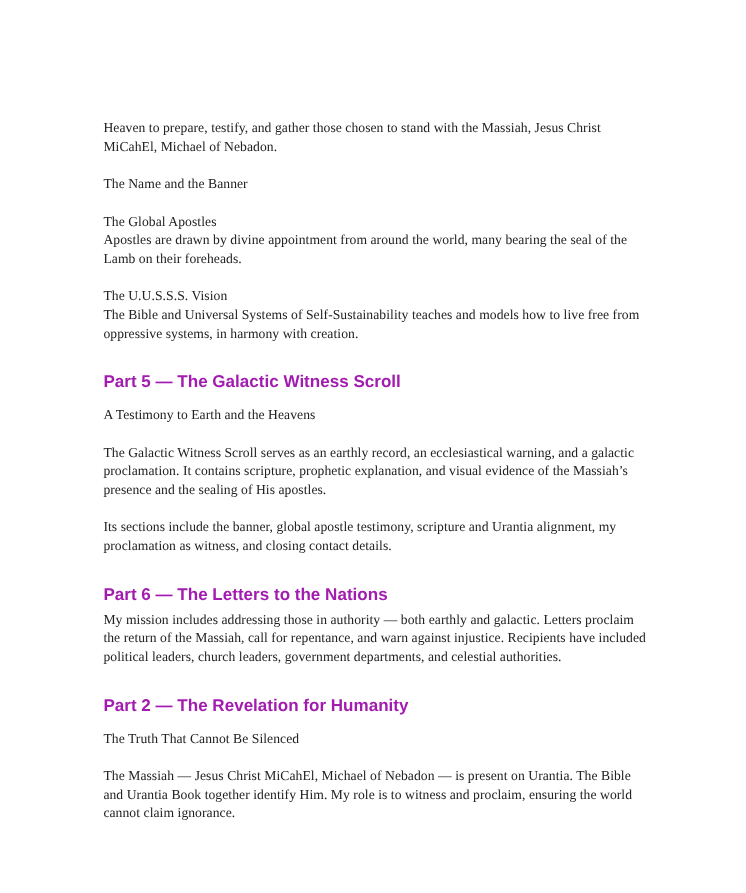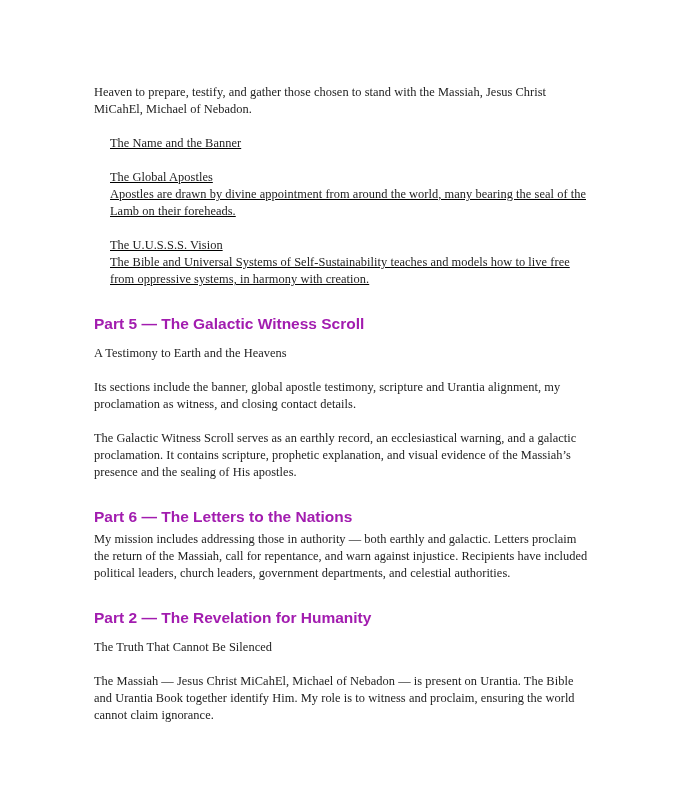--- a/index.html
+++ b/index.html
@@ -10,36 +10,35 @@
   body {
     width: 678px;
     height: 812px;
     overflow: hidden;
     font-family: "Liberation Serif", serif;
   }
   .doc-page {
     box-sizing: border-box;
     width: 678px;
     height: 812px;
-    padding: 84px 90px 0 94px;
+    padding: 108px 90px 0 94px;
     background: #ffffff;
   }
   .body-text, .sub-title, .sub-text, .part-subtitle {
     font-family: "Liberation Serif", serif;
     font-size: 12.4px;
     line-height: 17px;
     color: #222222;
     letter-spacing: 0.05px;
   }
   p.body-par {
     margin: 0 0 17px 0;
   }
   .intro-block {
-    margin: 0 0 17px 16px;
-    text-decoration: underline;
+    margin: 0 0 17px 0;
   }
   .part-heading {
     font-family: "Liberation Sans", sans-serif;
     font-weight: bold;
     font-size: 15.5px;
     line-height: 18px;
     color: #a21caf;
     margin: 27px 0 5px 0;
   }
   .part-subtitle {
@@ -63,22 +62,22 @@
   </div>
 
   <div class="intro-block">
     <div class="sub-title">The U.U.S.S.S. Vision</div>
     <div class="sub-text">The Bible and Universal Systems of Self-Sustainability teaches and models how to live free from oppressive systems, in harmony with creation.</div>
   </div>
 
   <div>
     <h2 class="part-heading">Part 5 — The Galactic Witness Scroll</h2>
     <div class="part-subtitle">A Testimony to Earth and the Heavens</div>
+    <p class="body-text body-par">The Galactic Witness Scroll serves as an earthly record, an ecclesiastical warning, and a galactic proclamation. It contains scripture, prophetic explanation, and visual evidence of the Massiah’s presence and the sealing of His apostles.</p>
     <p class="body-text body-par">Its sections include the banner, global apostle testimony, scripture and Urantia alignment, my proclamation as witness, and closing contact details.</p>
-    <p class="body-text body-par">The Galactic Witness Scroll serves as an earthly record, an ecclesiastical warning, and a galactic proclamation. It contains scripture, prophetic explanation, and visual evidence of the Massiah’s presence and the sealing of His apostles.</p>
   </div>
 
   <div>
     <h2 class="part-heading">Part 6 — The Letters to the Nations</h2>
     <p class="body-text body-par">My mission includes addressing those in authority — both earthly and galactic. Letters proclaim the return of the Massiah, call for repentance, and warn against injustice. Recipients have included political leaders, church leaders, government departments, and celestial authorities.</p>
   </div>
 
   <div>
     <h2 class="part-heading">Part 2 — The Revelation for Humanity</h2>
     <div class="part-subtitle">The Truth That Cannot Be Silenced</div>

